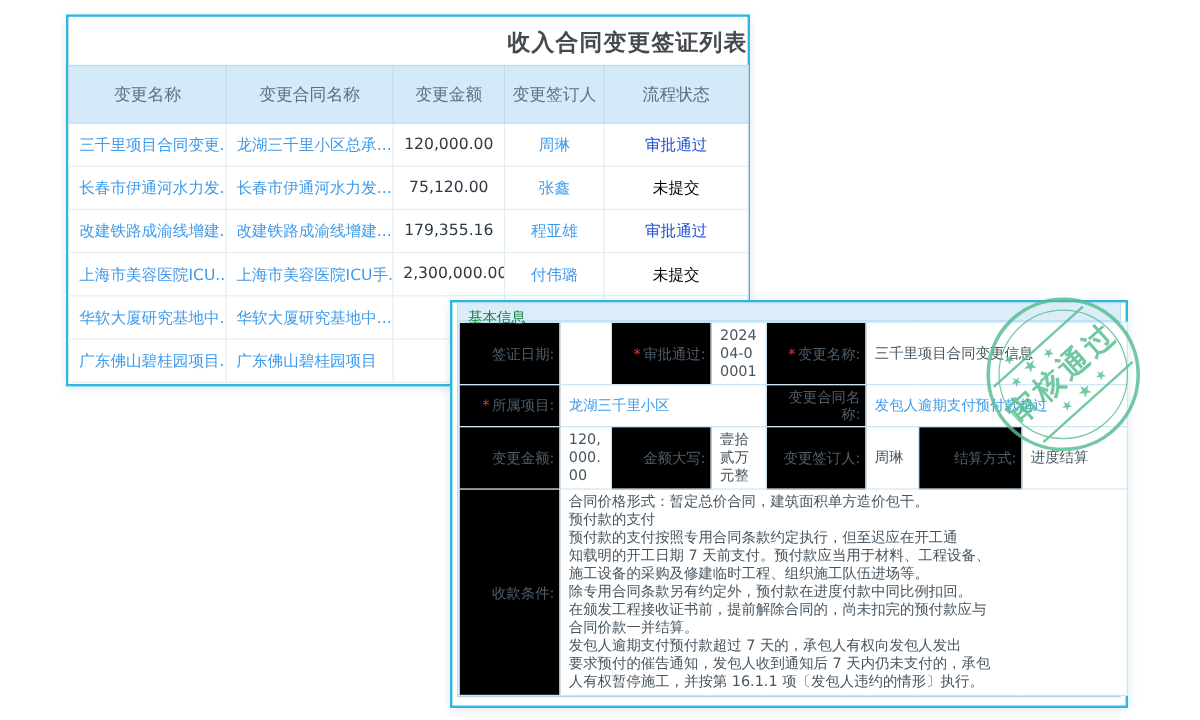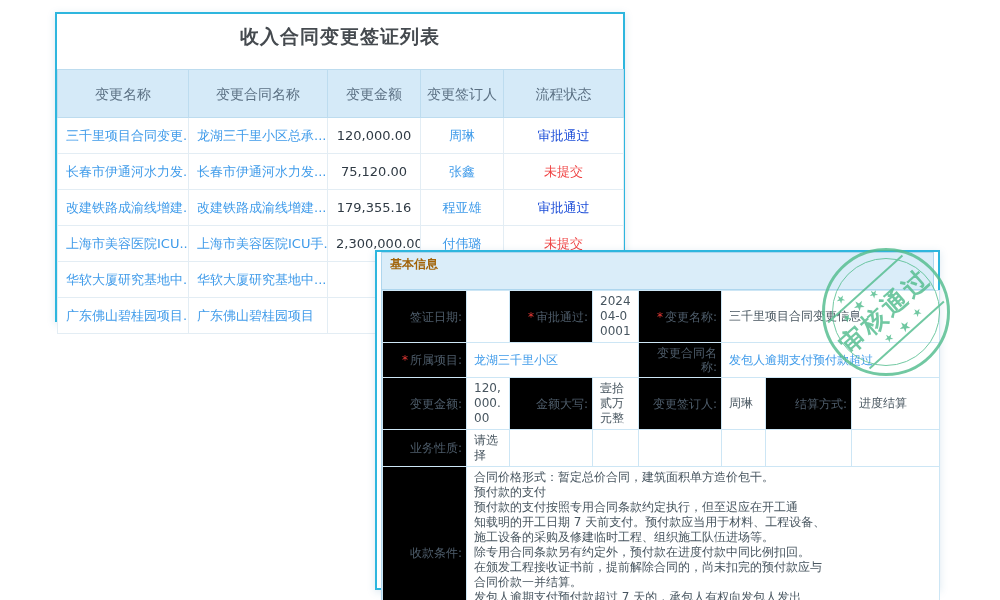--- a/index.html
+++ b/index.html
@@ -3,44 +3,44 @@
 <meta charset="utf-8">
 <style>
   * { box-sizing: border-box; margin: 0; padding: 0; }
   html,body { width:1000px; height:600px; background:#ffffff; overflow:hidden;
     font-family:"DejaVu Sans","Liberation Sans",sans-serif; }
 
   
   .list-panel { position:absolute; left:55px; top:12px; width:570px; height:310px;
     background:#fff; border:2px solid #2eb6de; z-index:1;
     box-shadow:0 2px 8px rgba(60,130,170,.18); }
-  .list-title { height:55px; line-height:44px; text-align:center; font-weight:bold;
+  .list-title { height:40px; line-height:44px; text-align:right; font-weight:bold;
     font-size:19px; color:#454a4f; letter-spacing:1px; }
   table { border-collapse:collapse; table-layout:fixed; }
   .list-table { width:566px; }
   .list-table th { background:#d5eaf8; color:#5b7083; font-weight:normal; font-size:14px;
     height:48px; border:1px solid #bddcef; text-align:center; padding:2px 6px; line-height:18px; }
   .list-table td { height:36px; border:1px solid #e3edf4; font-size:13px; padding:2px 8px;
     overflow:hidden; white-space:nowrap; background:#fff; }
   .c-link { color:#3f9bea; text-align:left; cursor:pointer; }
   .c-amt { color:#2f3a44; text-align:center; }
   .c-signer { color:#3f9bea; text-align:center; }
   .c-status { text-align:center; }
   .c-status.green { color:#1d4ed8; }
-  .c-status.blue { color:#ef4444; }
+  .c-status.blue { color:#000000; }
 
   
   .detail-panel { position:absolute; left:375px; top:250px; width:565px; height:340px;
     background:#fff; border:2px solid #2eb6de; z-index:2;
     box-shadow:0 2px 8px rgba(60,130,170,.18); }
   .detail-title { height:40px; line-height:44px; text-align:center; font-weight:bold;
     font-size:17px; color:#3d4145; }
   .form-wrap { margin:0 4px; border:1px solid #aed6ee; }
-  .section-bar { background:#daedf9; border-bottom:1px solid #aed6ee; height:37px;
-    line-height:23px; padding-left:8px; font-size:12px; color:#a16207;font-weight:bold; }
+  .section-bar { background:#daedf9; border-bottom:1px solid #aed6ee; height:15px;
+    line-height:23px; padding-left:8px; font-size:12px; color:#15803d; }
   .form-table { width:100%; }
   .form-table td { border:1px solid #cde6f5; font-size:12px; vertical-align:middle; }
   .form-table td.lbl { background:#000000; color:#4e5d6b; text-align:right;
     padding:3px 4px 3px 2px; line-height:14px; }
   .form-table td.val { background:#fff; color:#47555f; text-align:left;
     padding:3px 7px; word-break:break-all; line-height:15px; }
   .req { color:#e53935; margin-right:2px; }
   .flink { color:#3f9bea; cursor:pointer; }
   .r1 td { height:34px; } .r2 td { height:29px; } .r3 td { height:38px; }
   .r4 td { height:26px; } .r5 td { height:138px; }
@@ -162,30 +162,20 @@
       <tr class="r3">
         <td class="lbl">变更金额:</td>
         <td class="val">120,000.00</td>
         <td class="lbl">金额大写:</td>
         <td class="val">壹拾贰万元整</td>
         <td class="lbl">变更签订人:</td>
         <td class="val">周琳</td>
         <td class="lbl">结算方式:</td>
         <td class="val">进度结算</td>
       </tr>
-      <tr class="r4">
-        <td class="lbl">业务性质:</td>
-        <td class="val">请选择</td>
-        <td class="val"></td>
-        <td class="val"></td>
-        <td class="val"></td>
-        <td class="val"></td>
-        <td class="val"></td>
-        <td class="val"></td>
-      </tr>
       <tr class="r5">
         <td class="lbl">收款条件:</td>
         <td class="val terms" colspan="7">合同价格形式：暂定总价合同，建筑面积单方造价包干。
 预付款的支付
 预付款的支付按照专用合同条款约定执行，但至迟应在开工通
 知载明的开工日期 7 天前支付。预付款应当用于材料、工程设备、
 施工设备的采购及修建临时工程、组织施工队伍进场等。
 除专用合同条款另有约定外，预付款在进度付款中同比例扣回。
 在颁发工程接收证书前，提前解除合同的，尚未扣完的预付款应与
 合同价款一并结算。

